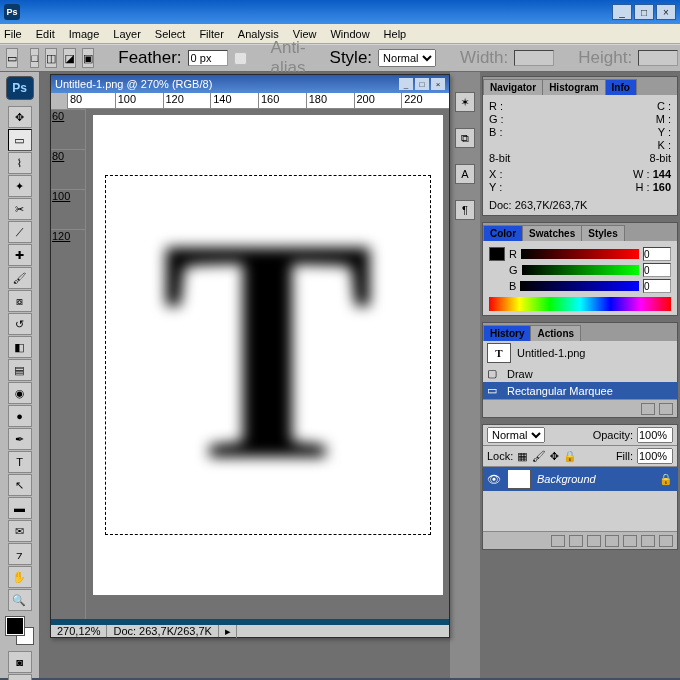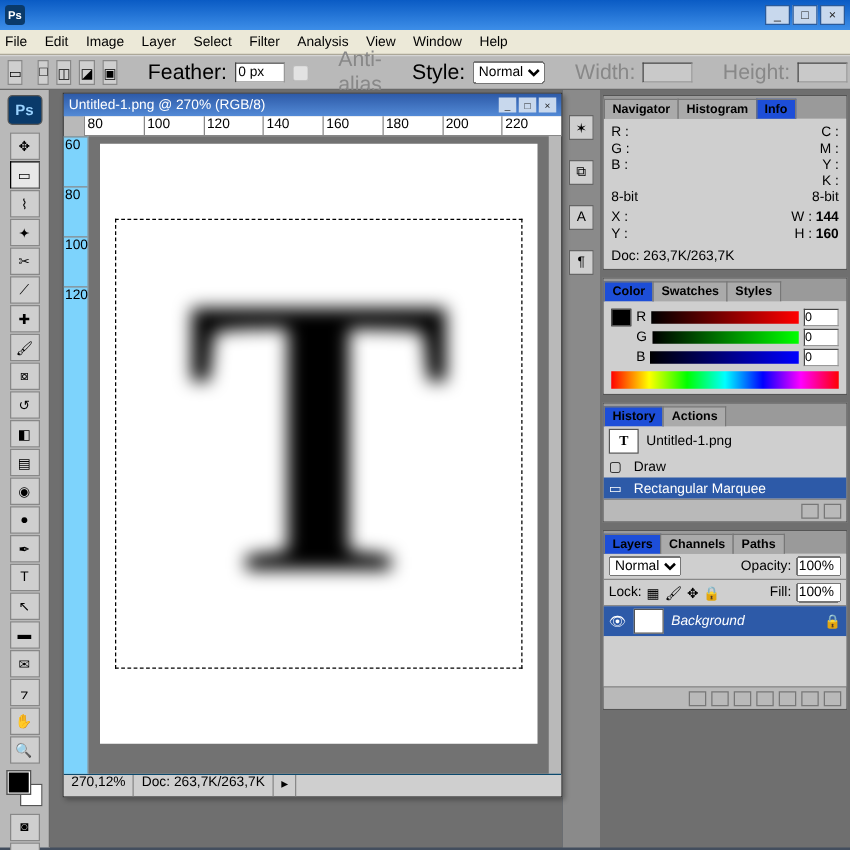--- a/index.html
+++ b/index.html
@@ -25,27 +25,27 @@
 .toolbox .swatch .fg { position: absolute; width: 18px; height: 18px; background: #000; border: 1px solid #fff; outline: 1px solid #555; top: 0; left: 0; }
 .toolbox .swatch .bg { position: absolute; width: 18px; height: 18px; background: #fff; border: 1px solid #555; bottom: 0; right: 0; }
 .canvas-area { flex: 1; background: #6f6f6f; position: relative; padding: 4px; }
 .docwin { position: absolute; top: 2px; left: 10px; width: 400px; background: #b9b9b9; border: 1px solid #2a2a2a; box-shadow: 2px 2px 4px rgba(0,0,0,.3); }
 .docwin .dt { background: linear-gradient(#2d5aa8,#538ad6); height: 18px; color: #fff; display: flex; align-items: center; padding: 0 4px; font-size: 11px; text-align: right; }
 .docwin .dt .btns { margin-left: auto; display: flex; gap: 2px; }
 .docwin .dt .btns span { width: 14px; height: 12px; background: #c8d8ed; font-size: 8px; display: inline-flex; align-items: center; justify-content: center; color: #222; }
 .docwin .ruler-h { height: 16px; background: #fff; border-bottom: 1px solid #888; margin-left: 16px; font-size: 8px; display: flex; }
 .docwin .ruler-h span { flex: 1; border-left: 1px solid #888; padding-left: 2px; }
 .docwin .body { display: flex; }
-.docwin .ruler-v { width: 20px; background: #7dd3fc; border-right: 1px solid #888; font-size: 8px; }
+.docwin .ruler-v { width: 36px; background: #737373; border-right: 1px solid #888; font-size: 8px; text-decoration: underline; }
 .docwin .ruler-v span { display: block; height: 40px; border-top: 1px solid #888; padding-left: 1px; }
 .docwin .canvas { width: 368px; height: 510px; background: #727272; display: flex; align-items: flex-start; justify-content: center; padding: 6px; }
 .docwin .page { width: 350px; height: 480px; background: #fff; position: relative; }
 .docwin .sel { position: absolute; top: 60px; left: 12px; right: 12px; bottom: 60px; border: 1px dashed #000; }
 .docwin .glyph { font-family: Georgia, serif; font-size: 320px; font-weight: bold; position: absolute; top: 50px; left: 50%; transform: translateX(-50%); filter: blur(7px); }
-.docwin .status { height: 18px; background: #cfcfcf; border-top: 1px solid #0c4a6e; display: flex; font-size: 10px; }
+.docwin .status { height: 18px; background: #cfcfcf; border-top: 6px solid #0c4a6e; display: flex; align-items: center; font-size: 10px; }
 .docwin .status span { padding: 0 6px; border-right: 1px solid #888; }
 .panels { width: 200px; background: #6f6f6f; padding: 4px 2px; display: flex; flex-direction: column; gap: 6px; }
 .panel { background: #b9b9b9; border: 1px solid #555; }
 .panel .tabs { display: flex; background: #9a9a9a; height: 18px; align-items: flex-end; }
 .panel .tabs span { padding: 2px 6px; font-size: 10px; background: #aaa; border: 1px solid #777; border-bottom: none; margin-right: -1px; cursor: pointer; font-weight: bold; }
 .panel .tabs span.act { background: #1d4ed8; }
 .panel .body { padding: 4px 6px; font-size: 10px; background: #cfcfcf; }
 .info-row { display: flex; justify-content: space-between; margin: 1px 0; }
 .slider-row { display: flex; align-items: center; gap: 4px; margin: 2px 0; }
 .slider-row .track { flex: 1; height: 10px; }
@@ -280,25 +280,20 @@
             <span>Rectangular Marquee</span>
           </div>
       </div>
       <div class="panel-foot">
           <span></span>
           <span></span>
         </div>
     </div>
 
     <div class="panel">
-      <div class="tabs">
-        <span class="act">Layers</span>
-        <span>Channels</span>
-        <span>Paths</span>
-      </div>
       <div class="body" style="padding:0">
         <div class="lock-row">
           <select><option>Normal</option></select>
           <span style="margin-left:auto">Opacity:</span>
           <input type="text" style="width: 36px;" value="100%">
         </div>
         <div class="lock-row">
           <span>Lock:</span>
           <span>▦</span>
           <span>🖌</span>

